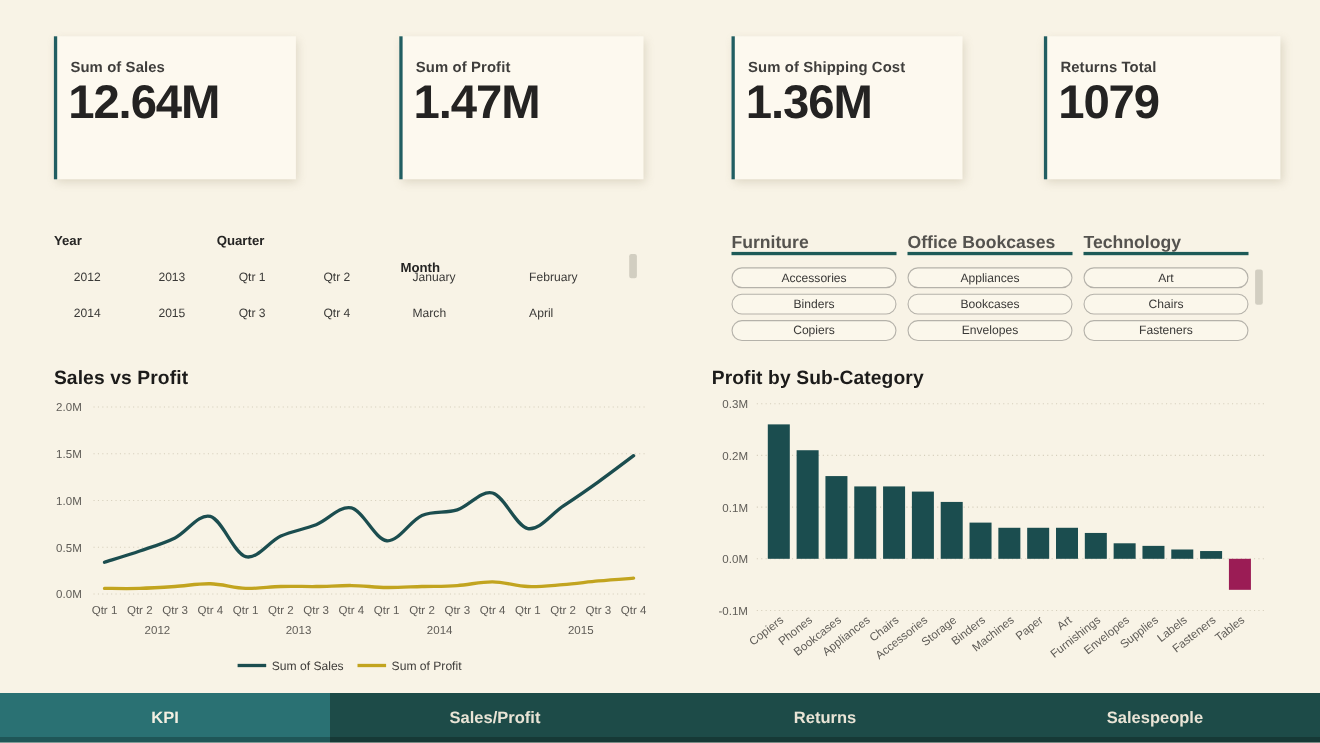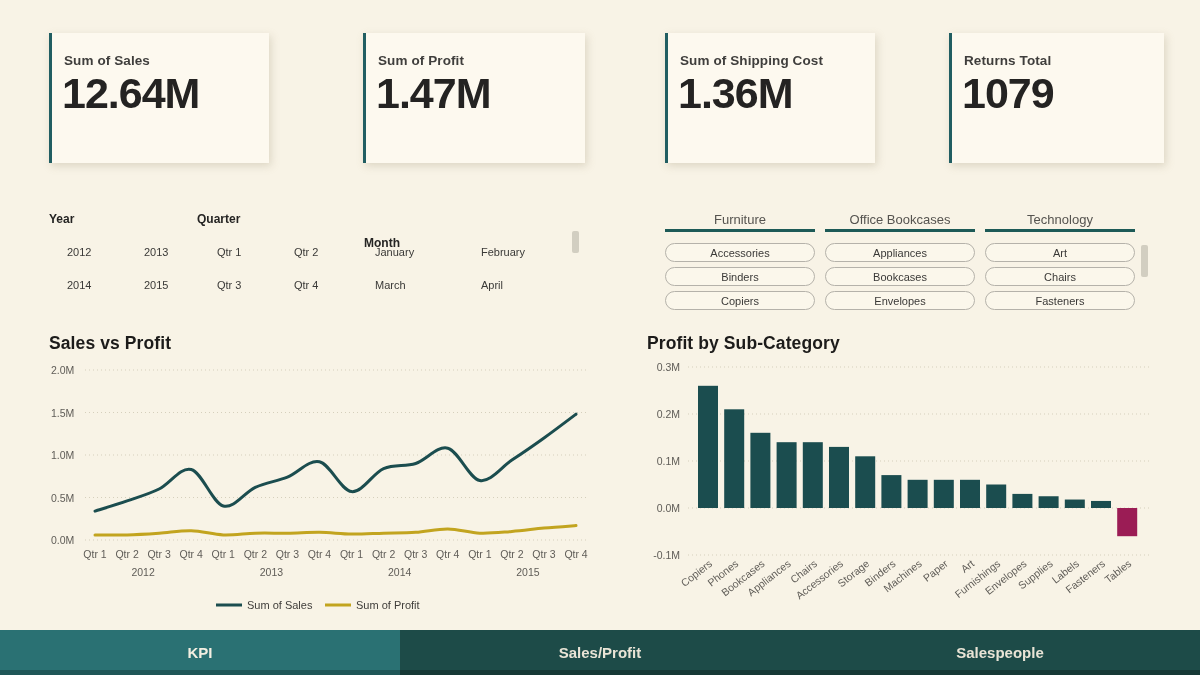--- a/index.html
+++ b/index.html
@@ -32,22 +32,22 @@
   .slicer-grid{
     position:absolute;display:grid;row-gap:21px;
     font-size:11px;color:#3a3937;
   }
   .slicer-grid span{cursor:pointer;}
   .v-scrollbar{
     position:absolute;background:#d2cec1;border-radius:2px;
   }
   
   .cat-tab{
-    position:absolute;width:150px;text-align:center;
-    font-size:13px;color:#55534f;cursor:pointer;
+    position:absolute;width:150px;text-align:left;
+    font-size:16px;color:#55534f;cursor:pointer;font-weight:bold;
   }
   .cat-underline{
     position:absolute;width:150px;height:3px;background:#1d5a57;
   }
   .cat-btn{
     position:absolute;width:150px;height:19px;line-height:19px;
     background:#fbf7eb;border:1px solid #b5b2aa;border-radius:10px;
     box-sizing:border-box;text-align:center;
     font-size:11px;color:#3a3937;cursor:pointer;
   }
@@ -221,14 +221,15 @@
     <text x="0" y="0" font-size="10.5" fill="#5f5c57" text-anchor="end" font-family="&quot;Liberation Sans&quot;, sans-serif" font-weight="normal" transform="translate(439.8,205) rotate(-38)">Labels</text>
     <rect x="451" y="140.95" width="20" height="7.05" fill="#1b4d4f"></rect>
     <text x="0" y="0" font-size="10.5" fill="#5f5c57" text-anchor="end" font-family="&quot;Liberation Sans&quot;, sans-serif" font-weight="normal" transform="translate(466,205) rotate(-38)">Fasteners</text>
     <rect x="477.2" y="148" width="20" height="28.2" fill="#9b1c55"></rect>
     <text x="0" y="0" font-size="10.5" fill="#5f5c57" text-anchor="end" font-family="&quot;Liberation Sans&quot;, sans-serif" font-weight="normal" transform="translate(492.2,205) rotate(-38)">Tables</text>
   </svg>
 
 <div class="nav" id="nav-bar">
     <div class="nav-tab active">KPI</div>
     <div class="nav-tab">Sales/Profit</div>
+    <div class="nav-tab">Returns</div>
     <div class="nav-tab">Salespeople</div>
   </div>
 
 </body></html>

